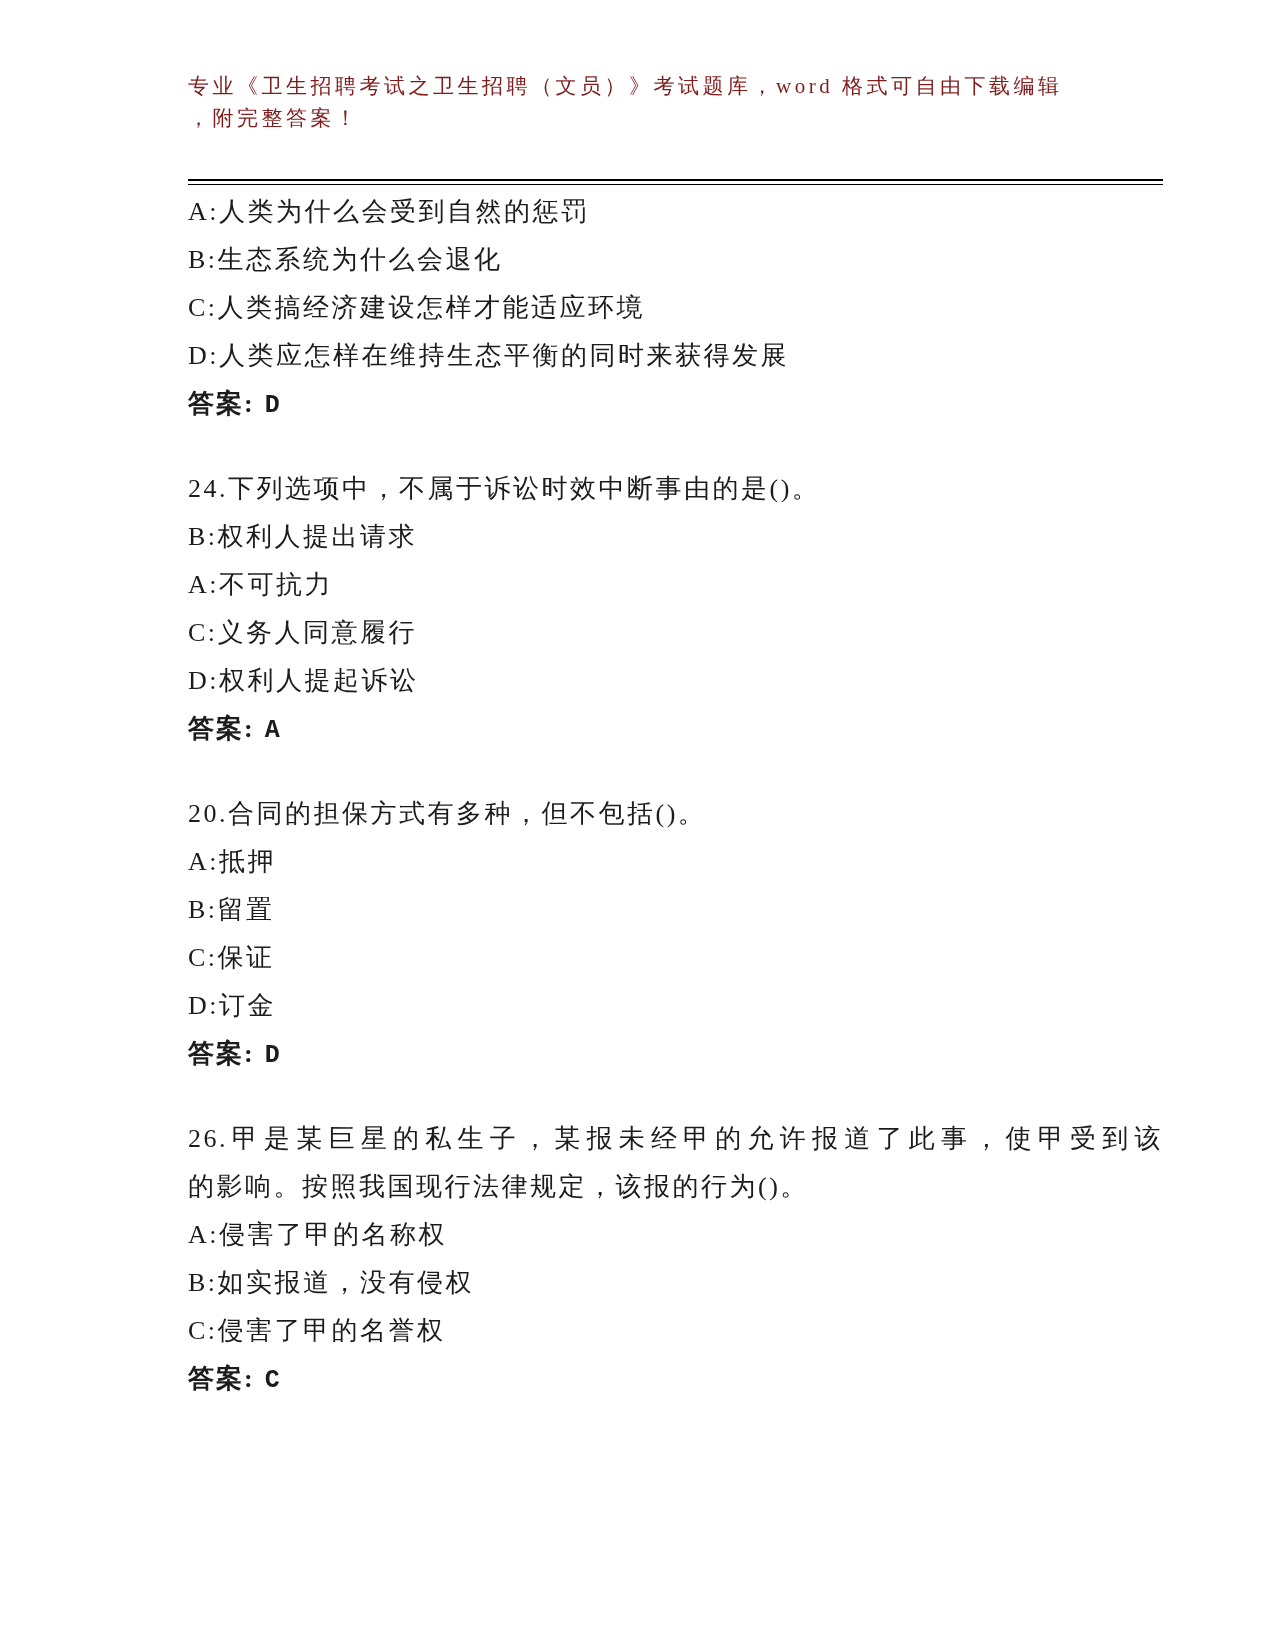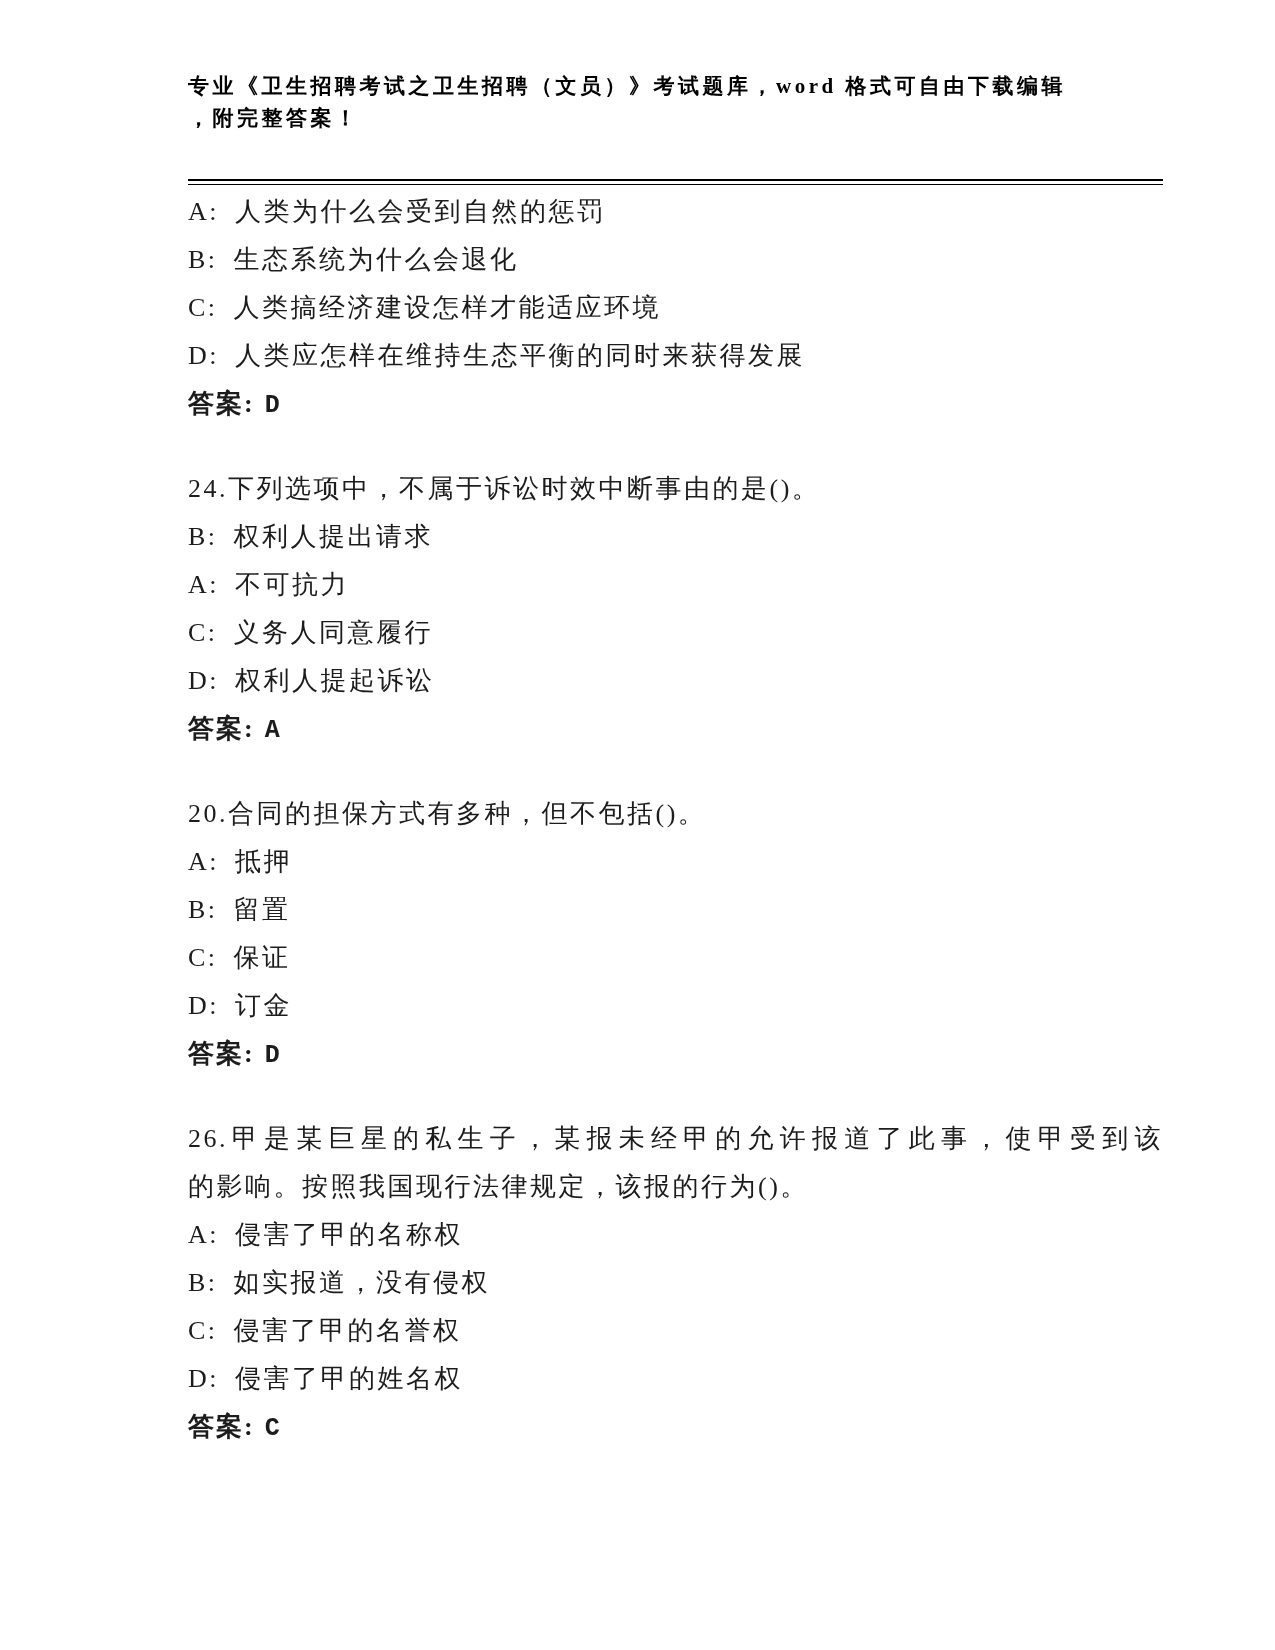--- a/index.html
+++ b/index.html
@@ -21,22 +21,21 @@
     background: #ffffff;
   }
   .doc-header {
     position: absolute;
     left: 188px;
     top: 70px;
     width: 975px;
     font-size: 21px;
     line-height: 32px;
     letter-spacing: 3.5px;
-    color: #000000;
-    font-weight: bold;
+    color: #7f1d1d;
   }
   .header-line { white-space: nowrap; }
   .header-divider {
     position: absolute;
     left: 188px;
     top: 179px;
     width: 975px;
     height: 3px;
     border-top: 2px solid #000000;
     border-bottom: 1px solid #000000;
@@ -57,21 +56,21 @@
     white-space: nowrap;
   }
   .q-title-line { }
   .q-title-line.fill {
     text-align: justify;
     text-align-last: justify;
     text-justify: inter-character;
     white-space: normal;
   }
   .option-letter { display: inline-block; }
-  .option-text { display: inline-block; margin-left: 16px; }
+  .option-text { display: inline-block; }
   .answer-row { font-weight: 700; letter-spacing: 2px; text-decoration: underline; }
   .answer-label { display: inline-block; }
   .answer-value { display: inline-block; margin-left: 10px; font-family: "Liberation Mono", "DejaVu Sans Mono", monospace; font-size: 25px; }
 </style>
 </head>
 <body>
 
 <div class="page">
 
   <div class="doc-header">
@@ -144,22 +143,19 @@
       <div class="row q-title-line">的影响。按照我国现行法律规定，该报的行为()。</div>
       <div class="row option-row">
         <span class="option-letter">A:</span><span class="option-text">侵害了甲的名称权</span>
       </div>
       <div class="row option-row">
         <span class="option-letter">B:</span><span class="option-text">如实报道，没有侵权</span>
       </div>
       <div class="row option-row">
         <span class="option-letter">C:</span><span class="option-text">侵害了甲的名誉权</span>
       </div>
-      <div class="row option-row">
-        <span class="option-letter">D:</span><span class="option-text">侵害了甲的姓名权</span>
-      </div>
       <div class="row answer-row">
         <span class="answer-label">答案:</span><span class="answer-value">C</span>
       </div>
     </div>
 
   </div>
 </div>
 
 </body></html>

